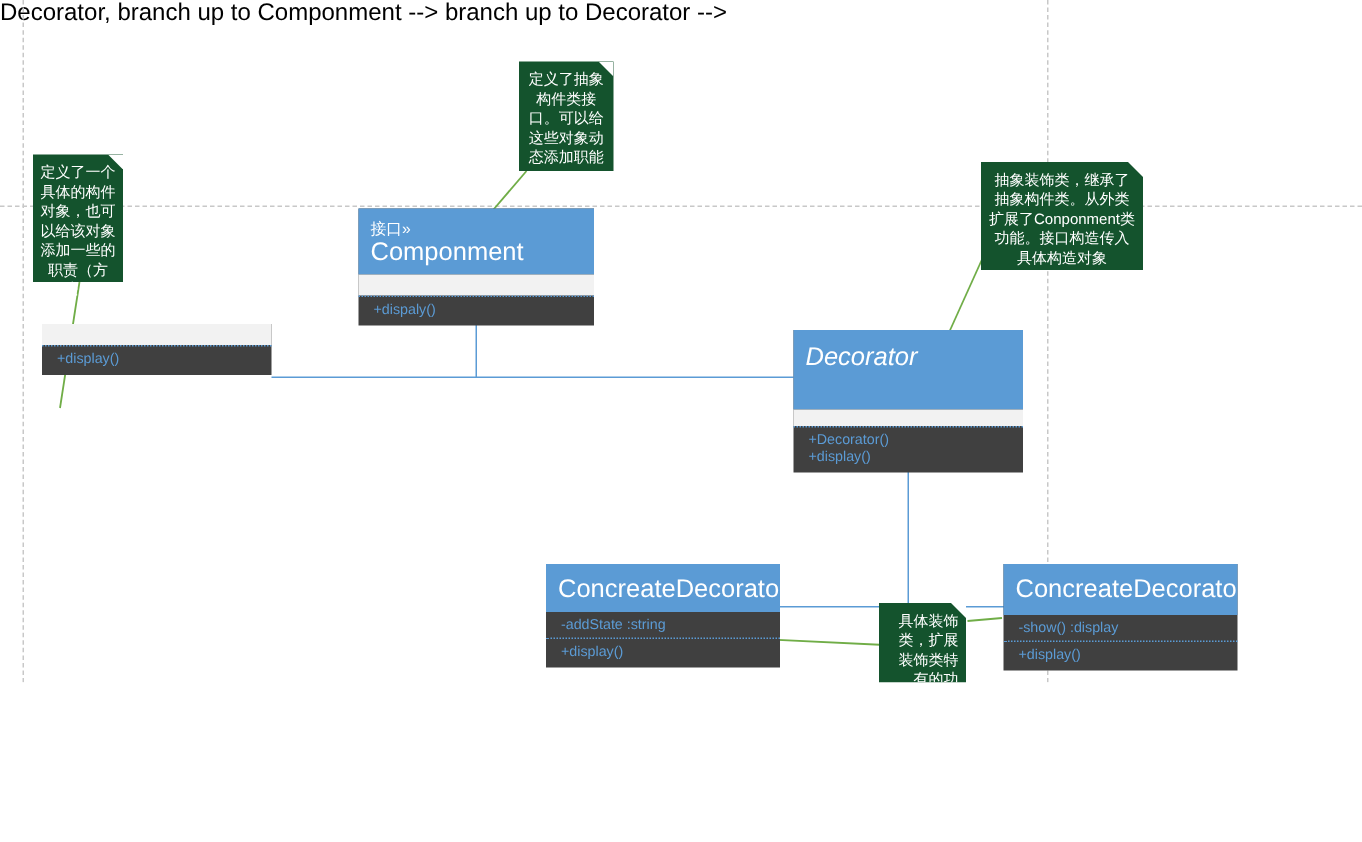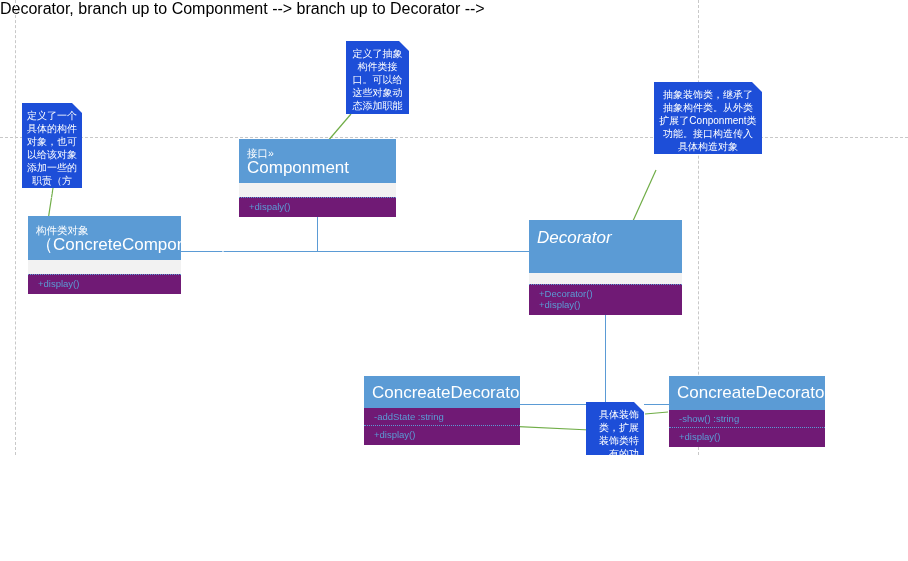--- a/index.html
+++ b/index.html
@@ -32,21 +32,21 @@
     left: 0;
     right: 0;
     height: 0;
     border-top: 1px dashed #c8c8c8;
   }
 
   
   .uml-class {
     position: absolute;
     box-sizing: border-box;
-    background: #701a75;
+    background: #404040;
   }
   .uml-header {
     background: #5b9bd5;
     color: #ffffff;
     font-size: 11px;
     line-height: 14px;
     padding: 7px 8px 8px 8px;
     box-sizing: border-box;
   }
   .uml-header .stereotype {
@@ -90,21 +90,21 @@
   }
   .spacer-band {
     height: 14px;
     background: #f2f2f2;
   }
 
   
   .note {
     position: absolute;
     box-sizing: border-box;
-    background: #1d4ed8;
+    background: #14532d;
     color: #ffffff;
     font-size: 10px;
     line-height: 13px;
     text-align: center;
     padding: 6px 5px 6px 5px;
     word-break: break-all;
   }
   .note .fold {
     position: absolute;
     top: 0;
@@ -173,24 +173,20 @@
     </div>
     <div class="spacer-band"></div>
     <div class="uml-sep"></div>
     <div class="uml-ops">
       <div class="row">+dispaly()</div>
     </div>
   </div>
 
   
   <div class="uml-class" style="left:28px; top:216px; width:153px;">
-    <div class="uml-header">
-      <span class="stereotype">构件类对象</span>
-      <span class="cname">（ConcreteComponnent）</span>
-    </div>
     <div class="spacer-band"></div>
     <div class="uml-sep"></div>
     <div class="uml-ops">
       <div class="row">+display()</div>
     </div>
   </div>
 
   
   <div class="uml-class" style="left:529px; top:220px; width:153px;">
     <div class="uml-header italic" style="padding-top:10px; padding-bottom:28px;">
@@ -217,40 +213,40 @@
       <div class="row">+display()</div>
     </div>
   </div>
 
   
   <div class="uml-class" style="left:669px; top:376px; width:156px;">
     <div class="uml-header" style="padding-top:9px; padding-bottom:10px;">
       <span class="cname">ConcreateDecoratorB</span>
     </div>
     <div class="uml-attrs">
-      <div class="row">-show() :string</div>
+      <div class="row">-show() :display</div>
     </div>
     <div class="uml-sep"></div>
     <div class="uml-ops">
       <div class="row">+display()</div>
     </div>
   </div>
 
   
   <div class="note" style="left:22px; top:103px; width:60px; height:85px;">
     <div class="fold"></div>
     <span class="note-text">定义了一个具体的构件对象，也可以给该对象添加一些的职责（方法）</span>
   </div>
 
   <div class="note" style="left:346px; top:41px; width:63px; height:73px;">
     <div class="fold"></div>
     <span class="note-text">定义了抽象构件类接口。可以给这些对象动态添加职能</span>
   </div>
 
-  <div class="note" style="left:654px; top:82px; width:108px; height:72px; word-break:normal;">
+  <div class="note" style="left:654px; top:108px; width:108px; height:72px; word-break:normal;">
     <div class="fold"></div>
     <span class="note-text">抽象装饰类，继承了抽象构件类。从外类扩展了Conponment类功能。接口构造传入具体构造对象</span>
   </div>
 
   <div class="note" style="left:586px; top:402px; width:58px; height:108px; text-align:right; padding-left:6px;">
     <div class="fold"></div>
     <span class="note-text">具体装饰类，扩展装饰类特有的功能，同时重写父类方法display()</span>
   </div>
 
 </div>

